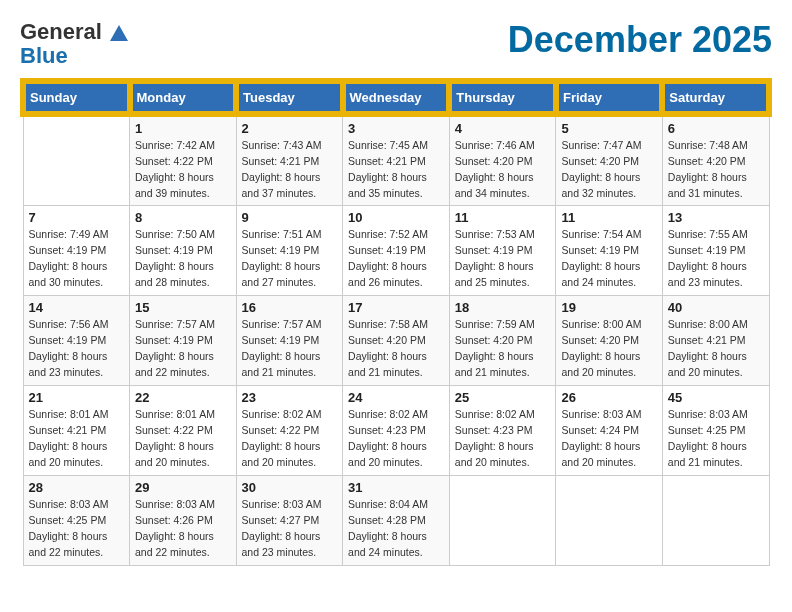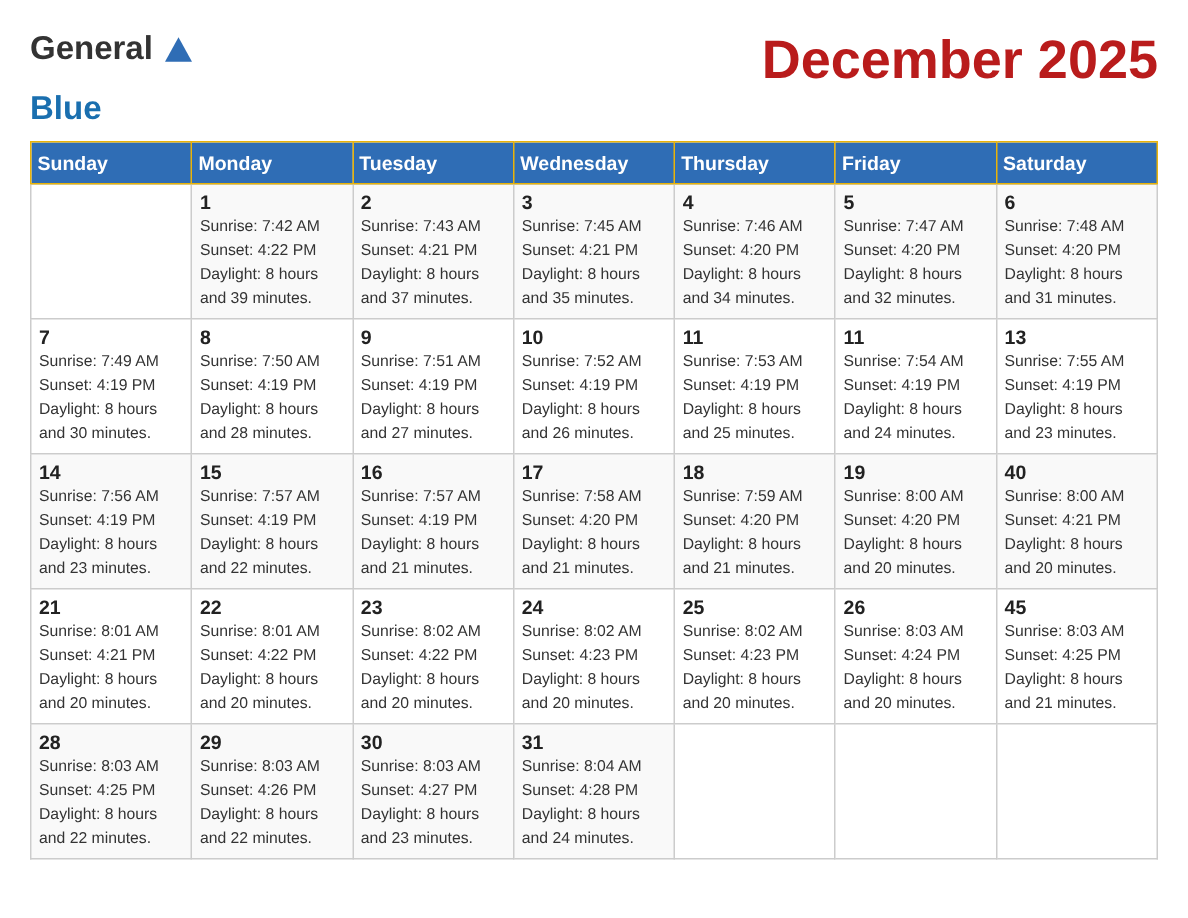--- a/index.html
+++ b/index.html
@@ -13,21 +13,20 @@
     .header {
       display: flex;
       justify-content: space-between;
       align-items: flex-start;
       margin-bottom: 10px;
     }
     .logo {
       display: flex;
       flex-direction: column;
       align-items: flex-start;
-      gap: 16px;
     }
     .logo-text {
       font-size: 22px;
       font-weight: bold;
       color: #333;
       line-height: 1.1;
     }
     .logo-general { color: #333; }
     .logo-blue { color: #1a6faf; }
     .logo-icon {
@@ -36,41 +35,41 @@
       height: 18px;
       margin-left: 2px;
       vertical-align: middle;
     }
     .title-block {
       text-align: right;
     }
     .title-block h1 {
       font-size: 36px;
       font-weight: bold;
-      color: #b91c1c;
+      color: #0369a1;
       line-height: 1.1;
     }
     .title-block h2 {
       font-size: 16px;
       font-weight: normal;
       color: #444;
     }
     .calendar {
       width: 100%;
       border-collapse: collapse;
       font-size: 11px;
     }
     .calendar thead tr th {
       background-color: #2f6db5;
       color: #fff;
       padding: 6px 4px;
       text-align: left;
       font-size: 13px;
       font-weight: bold;
-      border: 1px solid #eab308;
+      border: 6px solid #eab308;
     }
     .calendar tbody tr td {
       border: 1px solid #ccc;
       vertical-align: top;
       padding: 4px 5px;
       width: 107px;
       height: 90px;
       color: #333;
       background: #fff;
     }

